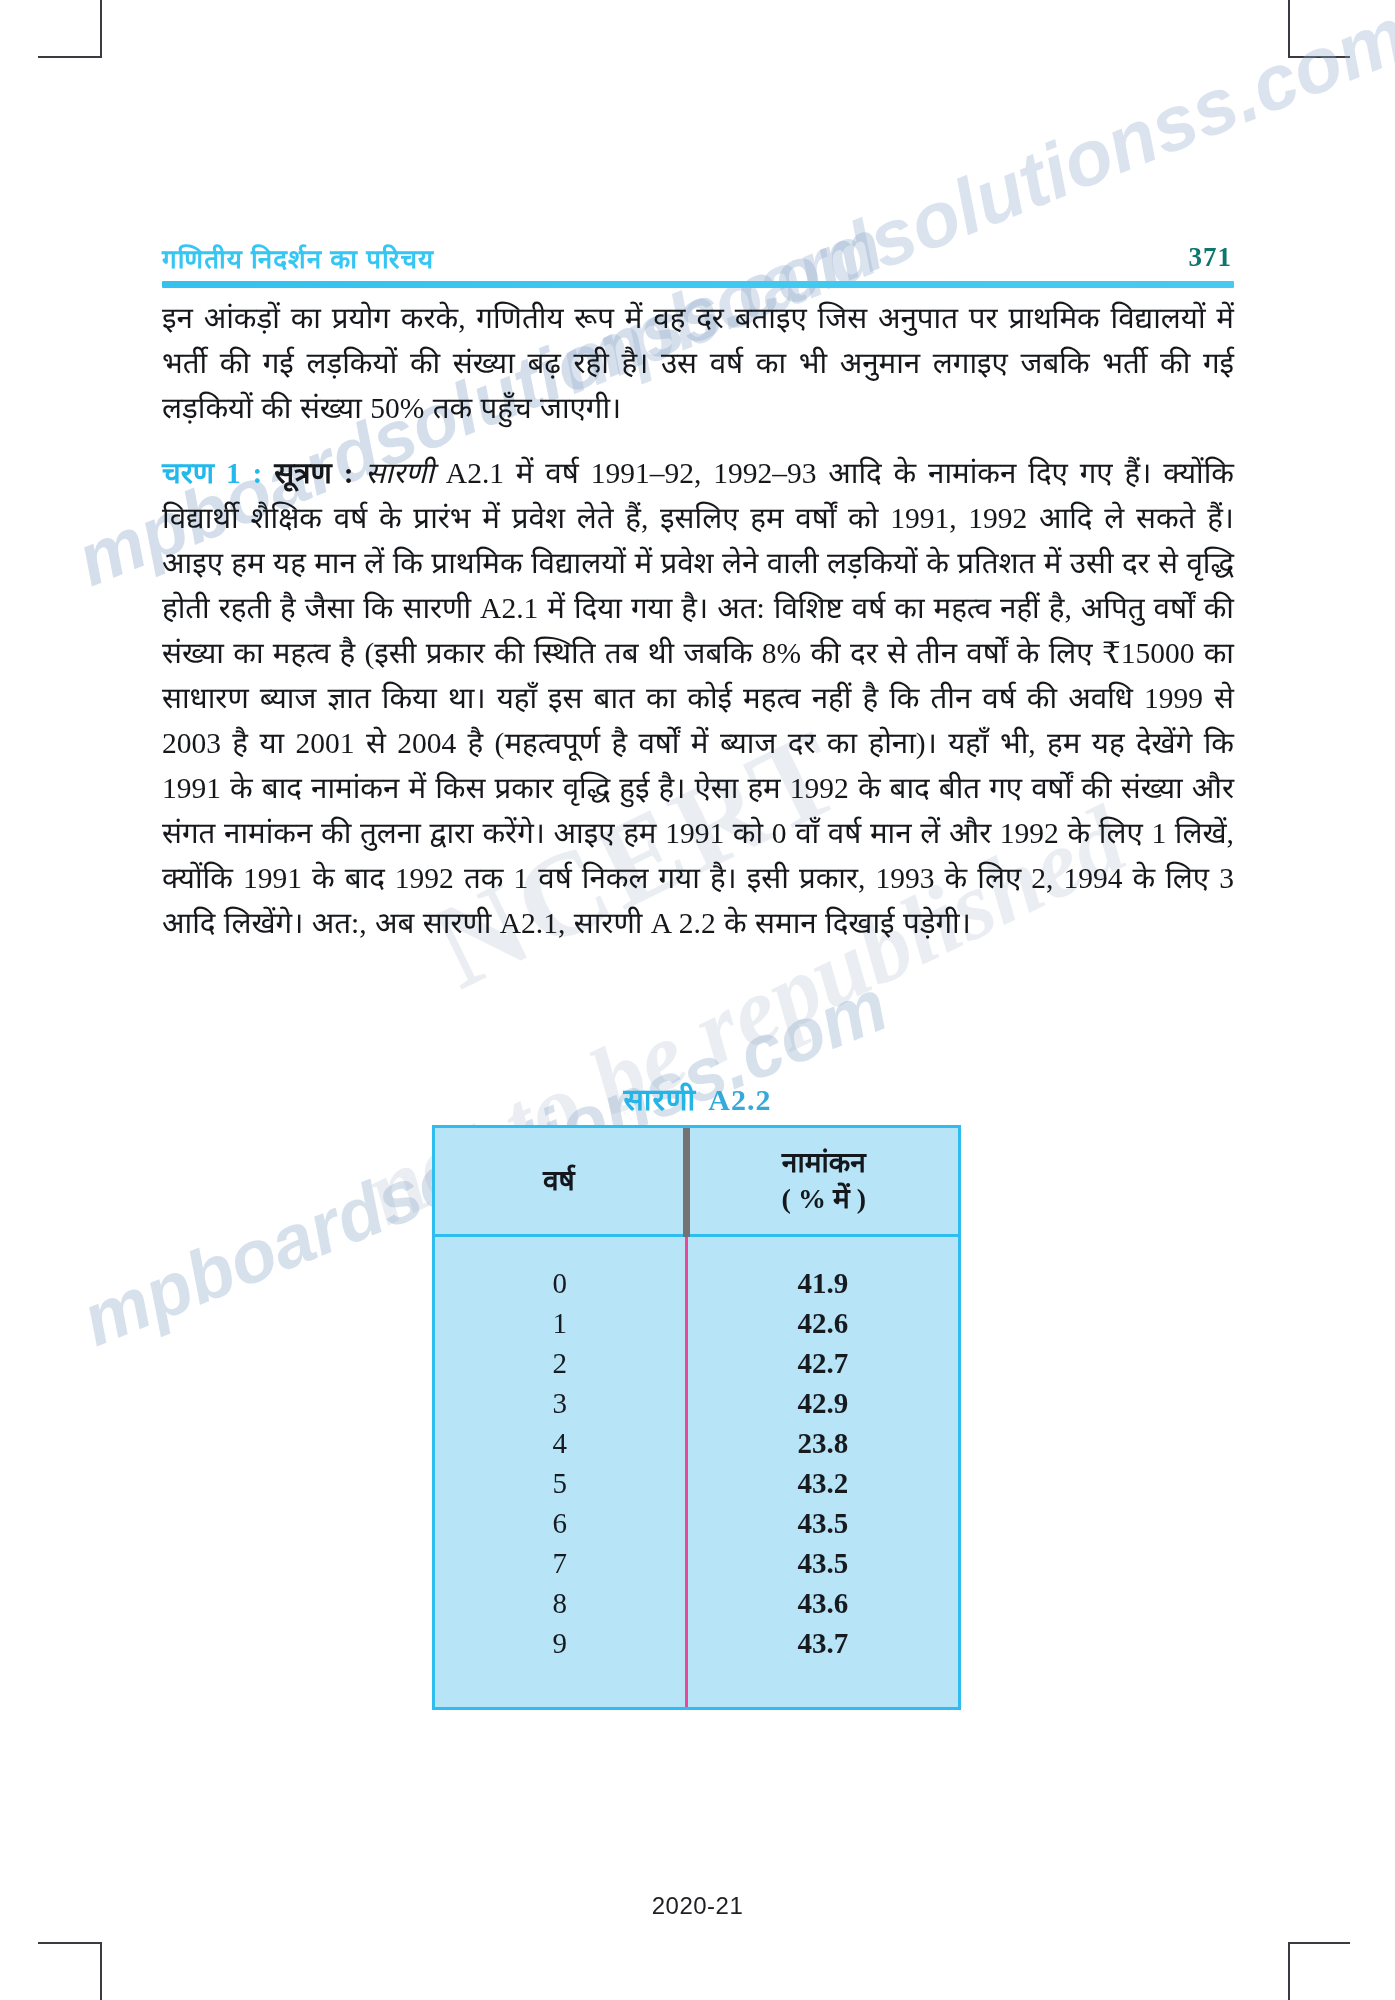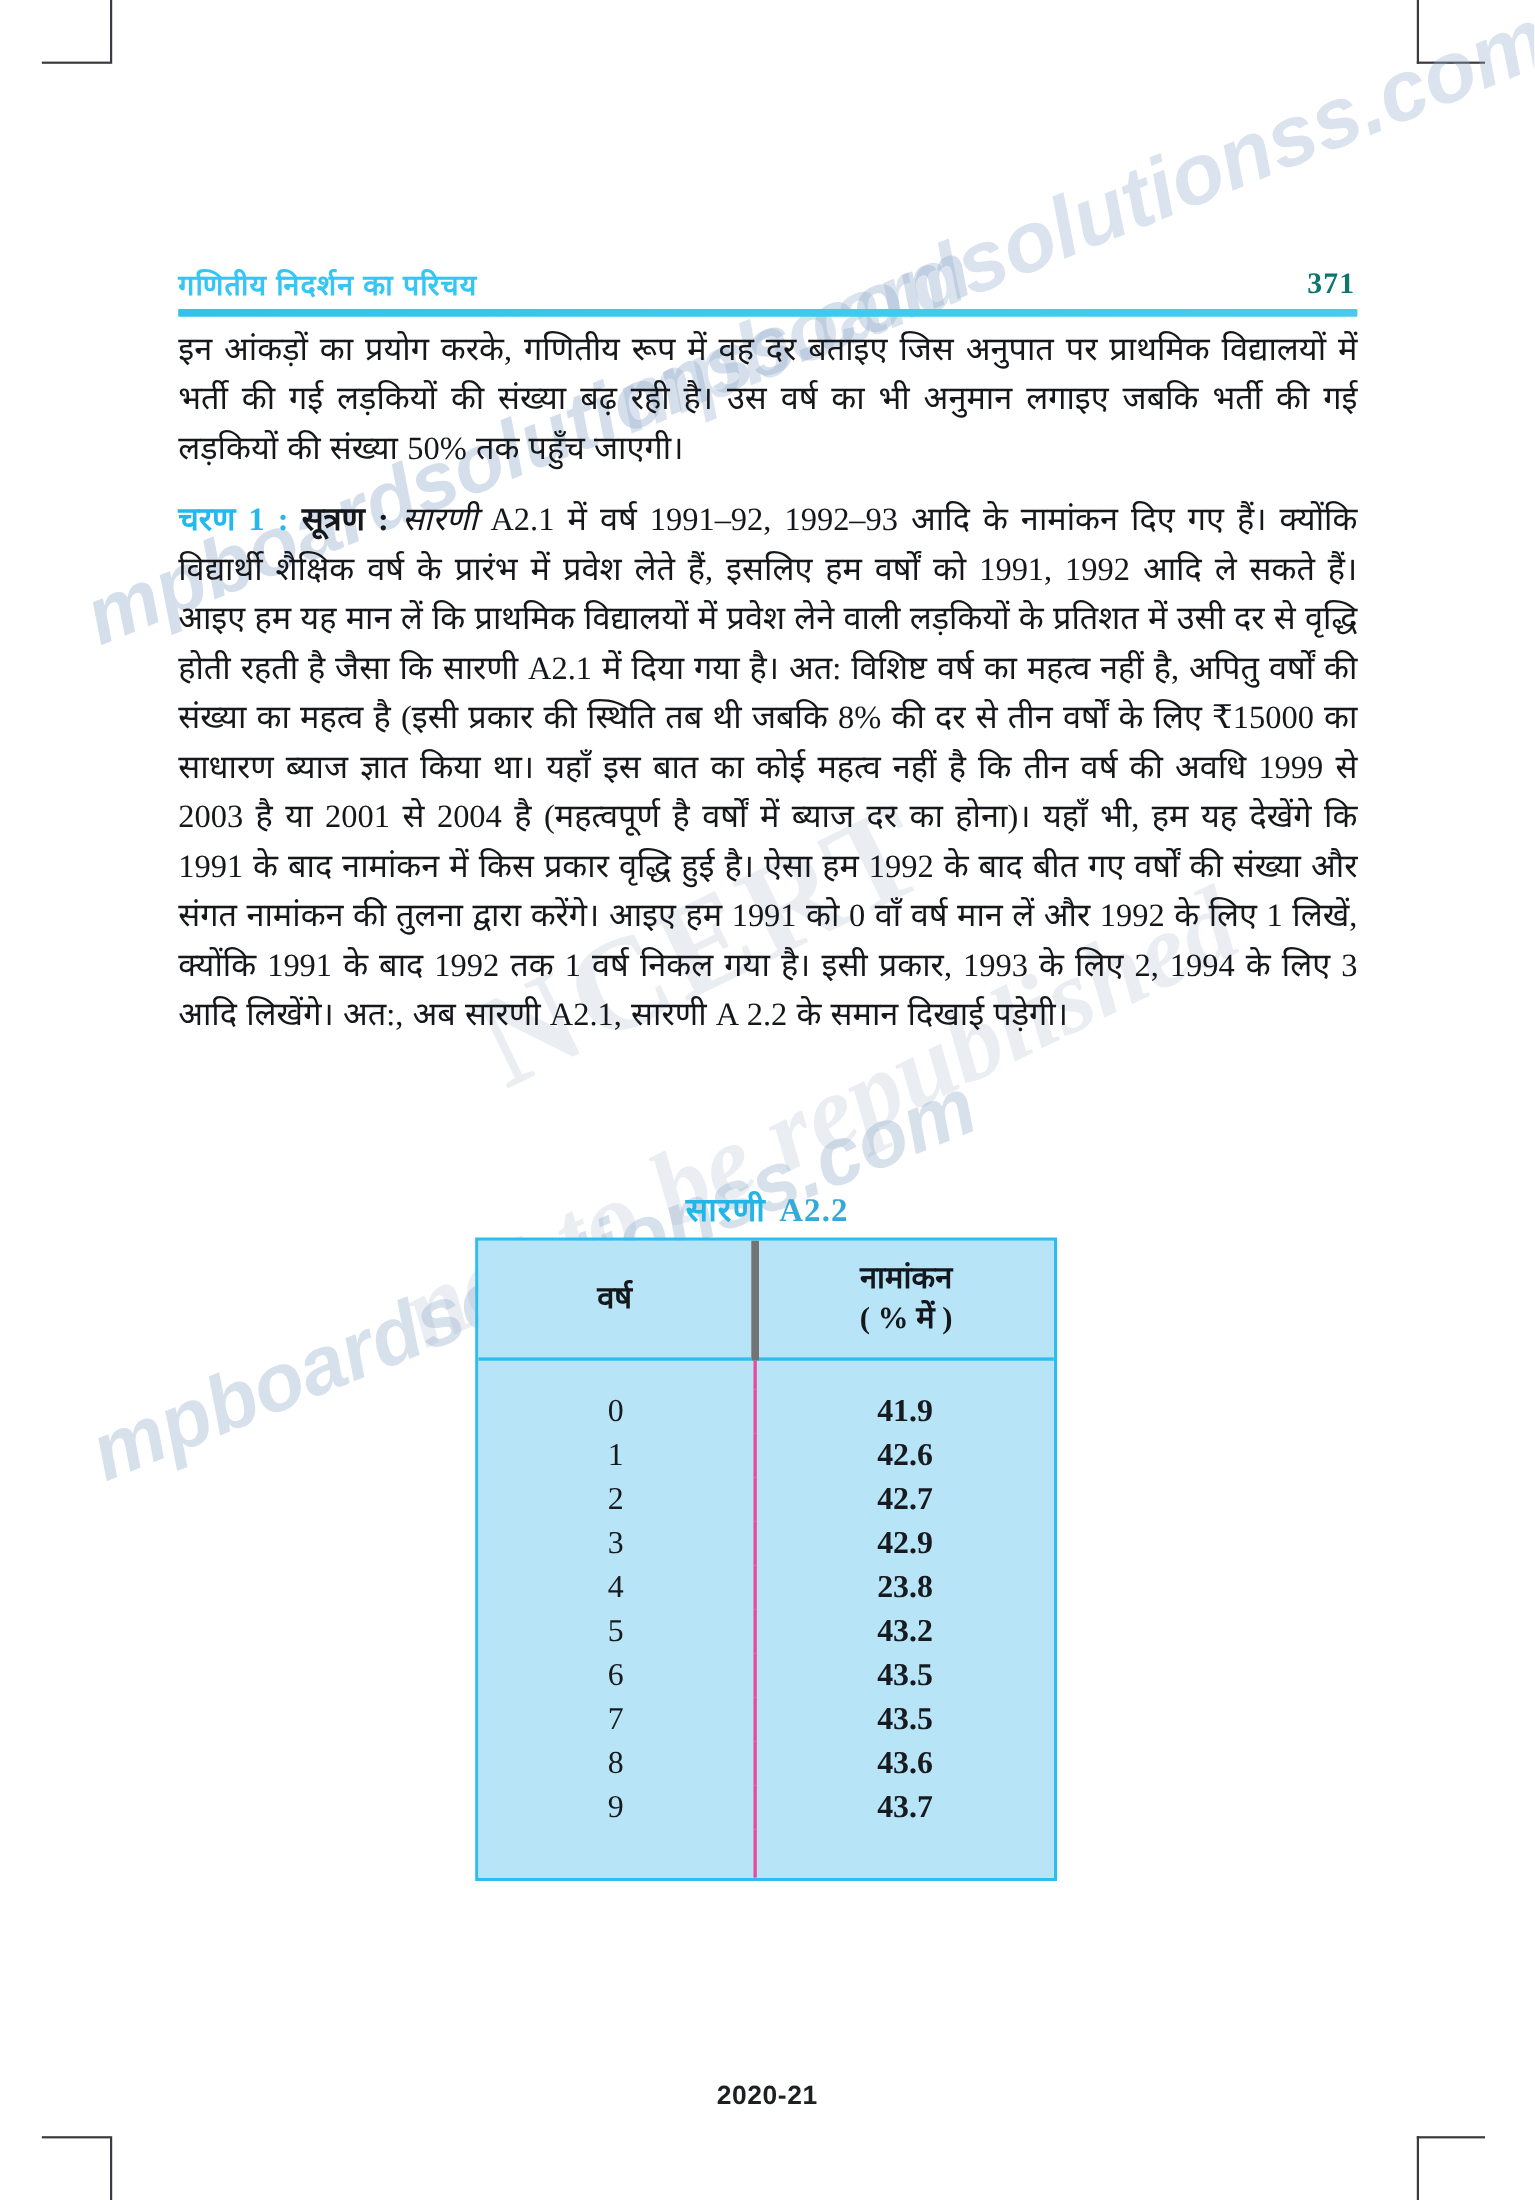--- a/index.html
+++ b/index.html
@@ -228,21 +228,20 @@
   .footer {
     position: absolute;
     left: 0;
     top: 1892px;
     width: 1395px;
     text-align: center;
     font-family: "Liberation Sans", sans-serif;
     font-size: 24px;
     color: #1d1f23;
     letter-spacing: 0.5px;
-    font-weight: bold;
   }
 </style>
 </head>
 <body>
 
 <div class="page">
 
   <div class="crop crop-tl">
       <div class="v"></div>
       <div class="h"></div>

